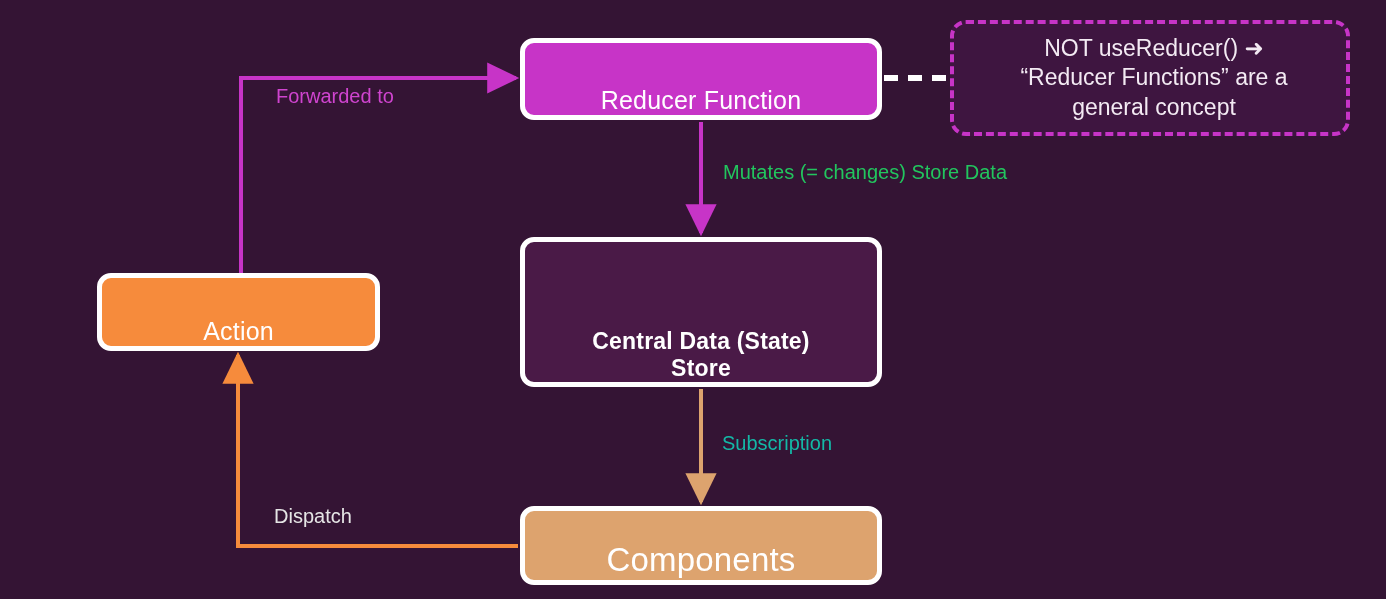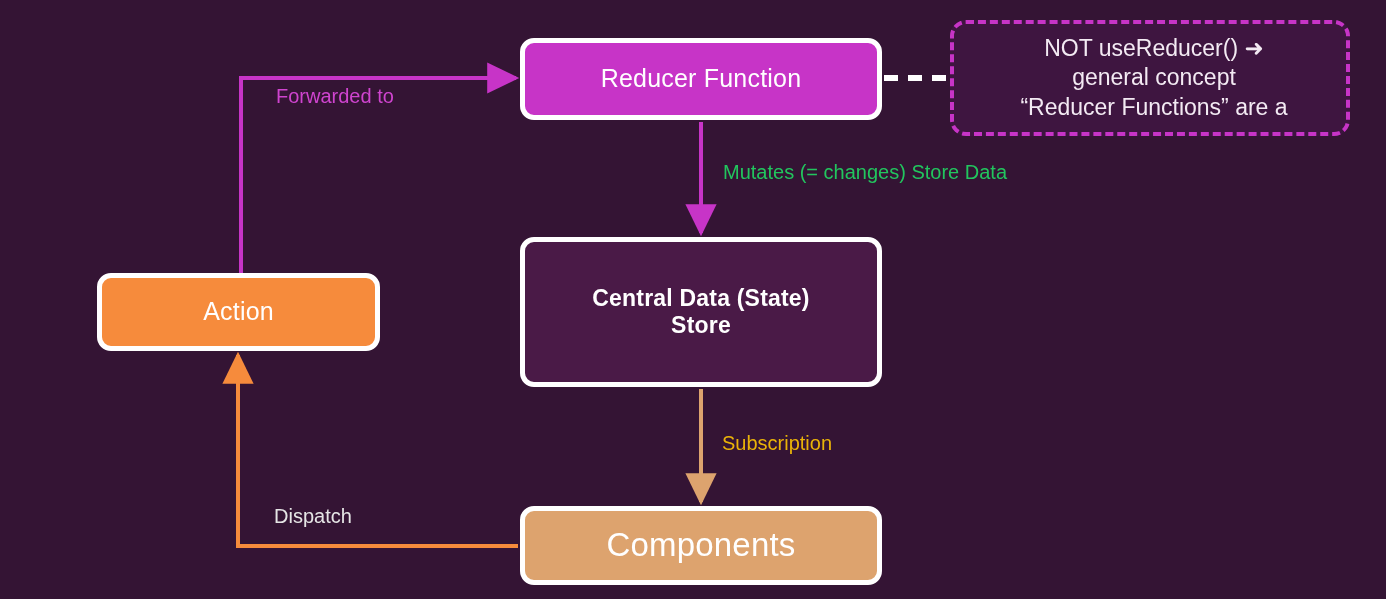--- a/index.html
+++ b/index.html
@@ -21,21 +21,21 @@
     width: 1386px;
     height: 599px;
   }
 
   .node {
     position: absolute;
     box-sizing: border-box;
     border: 5px solid #ffffff;
     border-radius: 14px;
     display: flex;
-    align-items: center;
+    align-items: flex-end;
     justify-content: center;
     text-align: center;
     color: #ffffff;
     z-index: 3;
   }
   .node-label {
     line-height: 1.18;
     letter-spacing: 0.2px;
   }
 
@@ -96,21 +96,21 @@
   #label-forwarded {
     left: 276px; top: 85px;
     color: #cf44cf;
   }
   #label-mutates {
     left: 723px; top: 161px;
     color: #22c55e;
   }
   #label-subscription {
     left: 722px; top: 432px;
-    color: #eab308;
+    color: #14b8a6;
   }
   #label-dispatch {
     left: 274px; top: 505px;
     color: #e5e5e5;
   }
 </style>
 </head>
 <body>
 
 <div id="stage">
@@ -139,22 +139,22 @@
     <path d="M 884,78 L 950,78" fill="none" stroke="#ffffff" stroke-width="6" stroke-dasharray="14 10"></path>
   </svg>
 
   <div class="node" id="node-reducer">
     <span class="node-label">Reducer Function</span>
   </div>
 
   <div id="note-box">
     <div id="note-text">
       <span class="note-line">NOT useReducer() ➜</span>
+      <span class="note-line">“Reducer Functions” are a</span>
       <span class="note-line">general concept</span>
-      <span class="note-line">“Reducer Functions” are a</span>
     </div>
   </div>
 
   <div class="node" id="node-action">
     <span class="node-label">Action</span>
   </div>
 
   <div class="node" id="node-store">
     <div class="node-label">
       <span>Central Data (State)</span><br>

